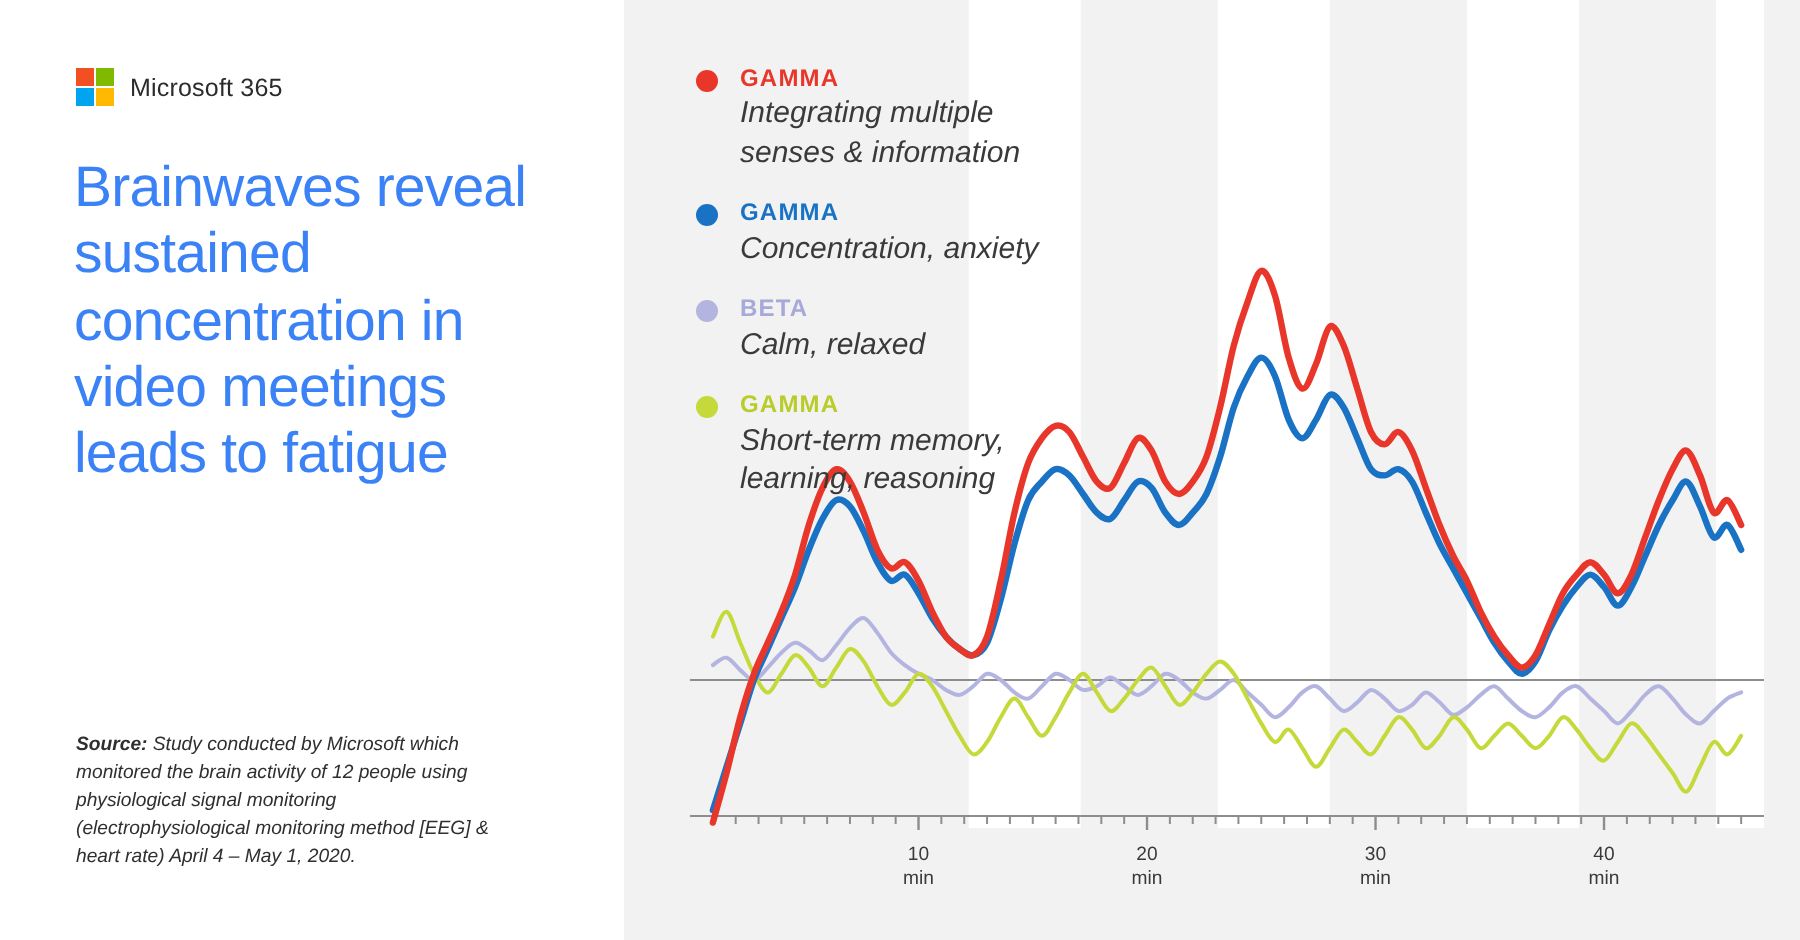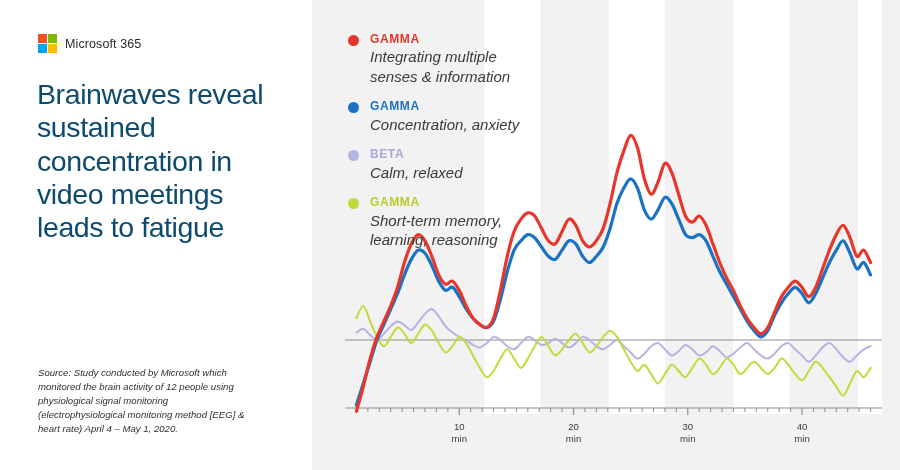--- a/index.html
+++ b/index.html
@@ -50,37 +50,37 @@
     letter-spacing: 0.1px;
     white-space: nowrap;
   }
   #headline {
     position: absolute;
     left: 37px;
     top: 78px;
     width: 250px;
     font-size: 28.5px;
     line-height: 1.17;
-    color: #0c4a6e;
+    color: #3b82f6;
     font-weight: 400;
     letter-spacing: -0.4px;
   }
   #source {
     position: absolute;
     left: 38px;
     top: 366px;
     width: 218px;
     font-size: 9.6px;
     line-height: 1.45;
     color: #2f2f2f;
     font-style: italic;
   }
   #source b {
     font-style: italic;
-    font-weight: normal;
+    font-weight: bold;
   }
   
   #chart-panel {
     position: absolute;
     left: 312px;
     top: 0;
     width: 588px;
     height: 470px;
     background: #f2f2f2;
     overflow: hidden;

